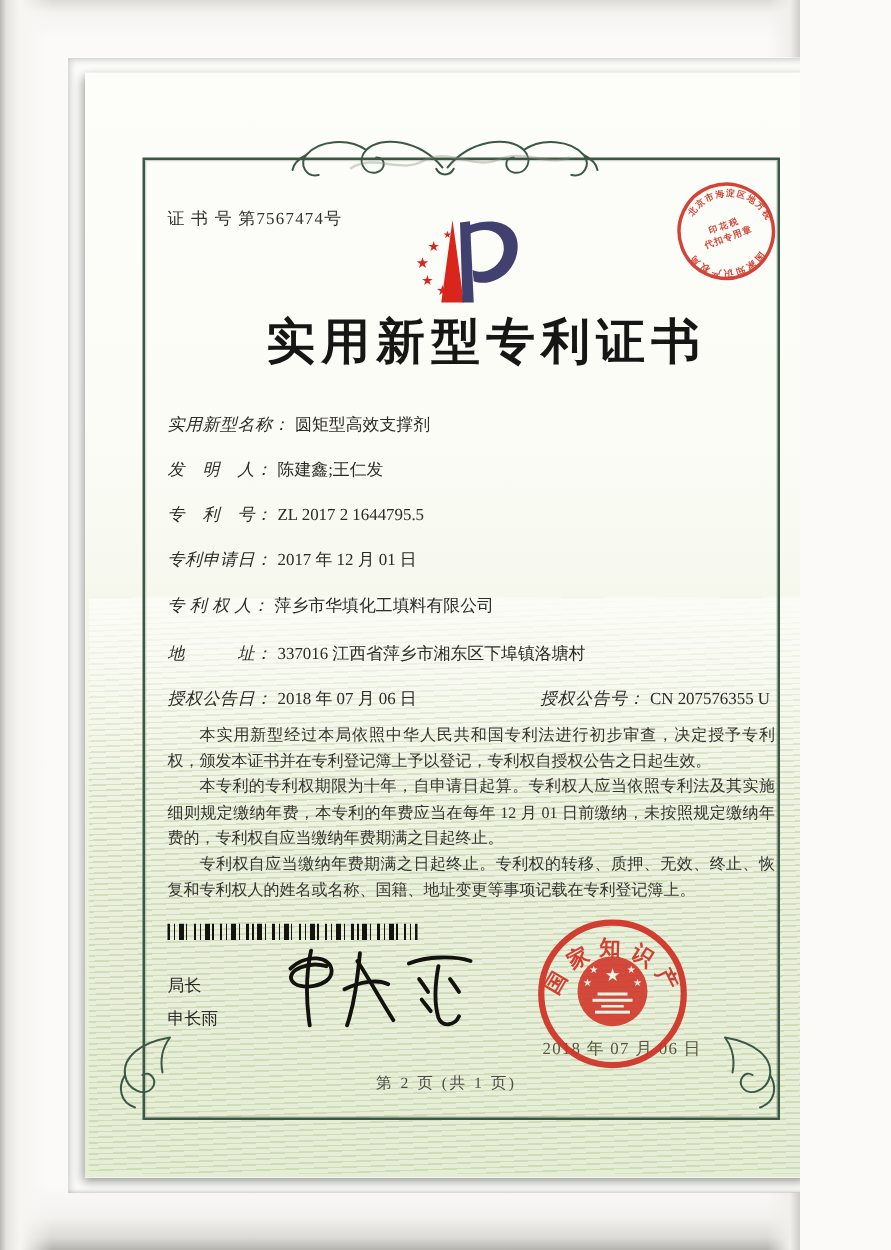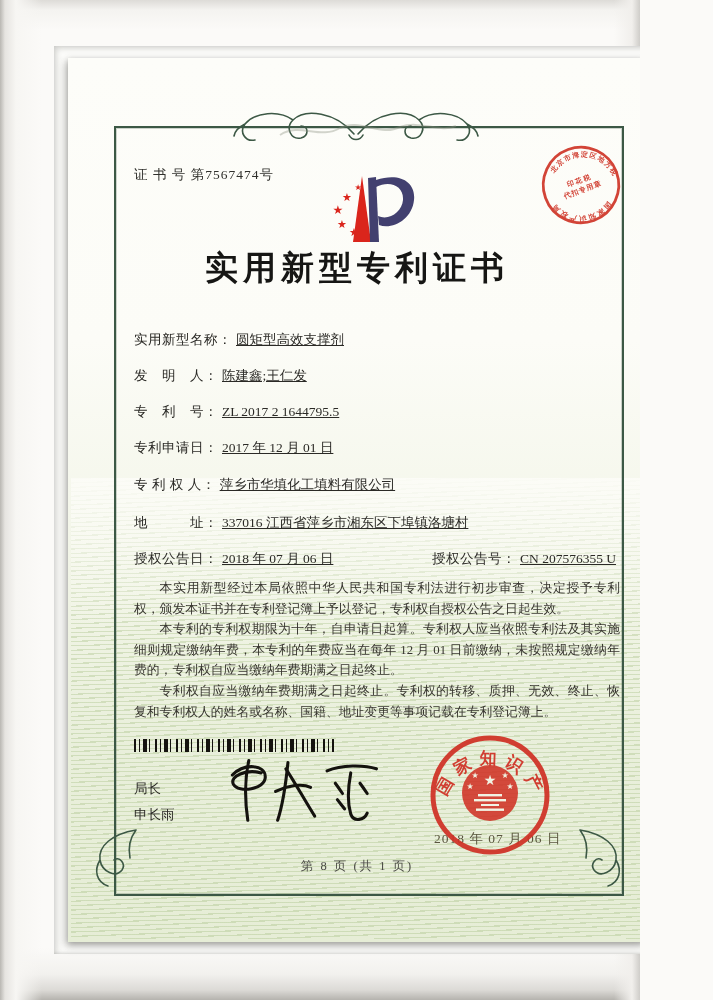--- a/index.html
+++ b/index.html
@@ -21,24 +21,24 @@
       linear-gradient(180deg,rgba(252,252,247,.95) 0,rgba(252,252,247,0) 150px),
       repeating-linear-gradient(178deg,rgba(158,186,122,.34) 0 1.2px,rgba(255,255,255,0) 1.2px 4.4px);}
   .green-border{position:absolute;left:46px;top:68px;width:506px;height:766px;
     border:2px solid #3c5845;box-shadow:inset 0 0 0 1px rgba(60,88,69,.25);}
   .orn{position:absolute;}
   .orn svg{display:block;}
   .cert-no{position:absolute;left:66px;top:108px;font-size:13.5px;letter-spacing:1px;color:#2f2f2b;}
   .logo{position:absolute;left:260px;top:116px;}
   .tax-stamp{position:absolute;left:472px;top:86px;width:82px;height:82px;transform:rotate(-20deg);opacity:.92;}
   .title{position:absolute;left:0;top:188px;width:100%;margin:0;text-align:center;
-    font-size:33px;font-weight:700;color:#161614;letter-spacing:5px;}
+    font-size:39px;font-weight:700;color:#161614;letter-spacing:5px;padding-left:32px;}
   .frow{position:absolute;left:66px;font-size:13.5px;color:#2b2a26;white-space:nowrap;}
-  .frow .lab{letter-spacing:.5px;}
-  .frow .val{margin-left:4px;text-decoration:underline;}
+  .frow .lab{letter-spacing:.5px;font-style:italic;}
+  .frow .val{margin-left:4px;}
   .r1{top:273px}.r2{top:309px}.r3{top:345px}.r4{top:381px}.r5{top:418px}.r6{top:456px}
   .r7a{top:492px}.r7b{top:492px;left:364px;}
   .paras{position:absolute;left:66px;top:520px;width:486px;}
   .paras p{margin:0;text-indent:2em;font-size:12.8px;line-height:20.6px;color:#36342e;text-align:justify;}
   .barcode{position:absolute;left:66px;top:681px;width:200px;height:13px;
     background:repeating-linear-gradient(90deg,#15130f 0 2px,transparent 2px 5px,#15130f 5px 6px,transparent 6px 9px,#15130f 9px 13px,transparent 13px 15px,#15130f 15px 16px,transparent 16px 21px);}
   .signer{position:absolute;left:66px;top:718px;font-size:13.5px;line-height:26px;color:#2b2a26;}
   .sig{position:absolute;left:152px;top:696px;}
   .seal{position:absolute;left:356px;top:671px;width:132px;height:132px;}
   .seal-date{position:absolute;left:366px;top:772px;font-size:13.5px;letter-spacing:1px;color:#5a563f;}
@@ -199,15 +199,15 @@
             <text x="86" y="60" font-size="8">★</text>
           </g>
           <rect x="54" y="65" width="24" height="2.4" fill="#f2f5e6"></rect>
           <rect x="50" y="70" width="32" height="2.4" fill="#f2f5e6"></rect>
           <rect x="57" y="75" width="18" height="2" fill="#f2f5e6"></rect>
           <rect x="52" y="79.5" width="28" height="2.4" fill="#f2f5e6"></rect>
         </g>
       </svg>
     </div>
 
-    <div class="footer">第 8 页 (共 1 页)</div>
+    <div class="footer">第 2 页 (共 1 页)</div>
   </div>
 </div>
 
 </body></html>

